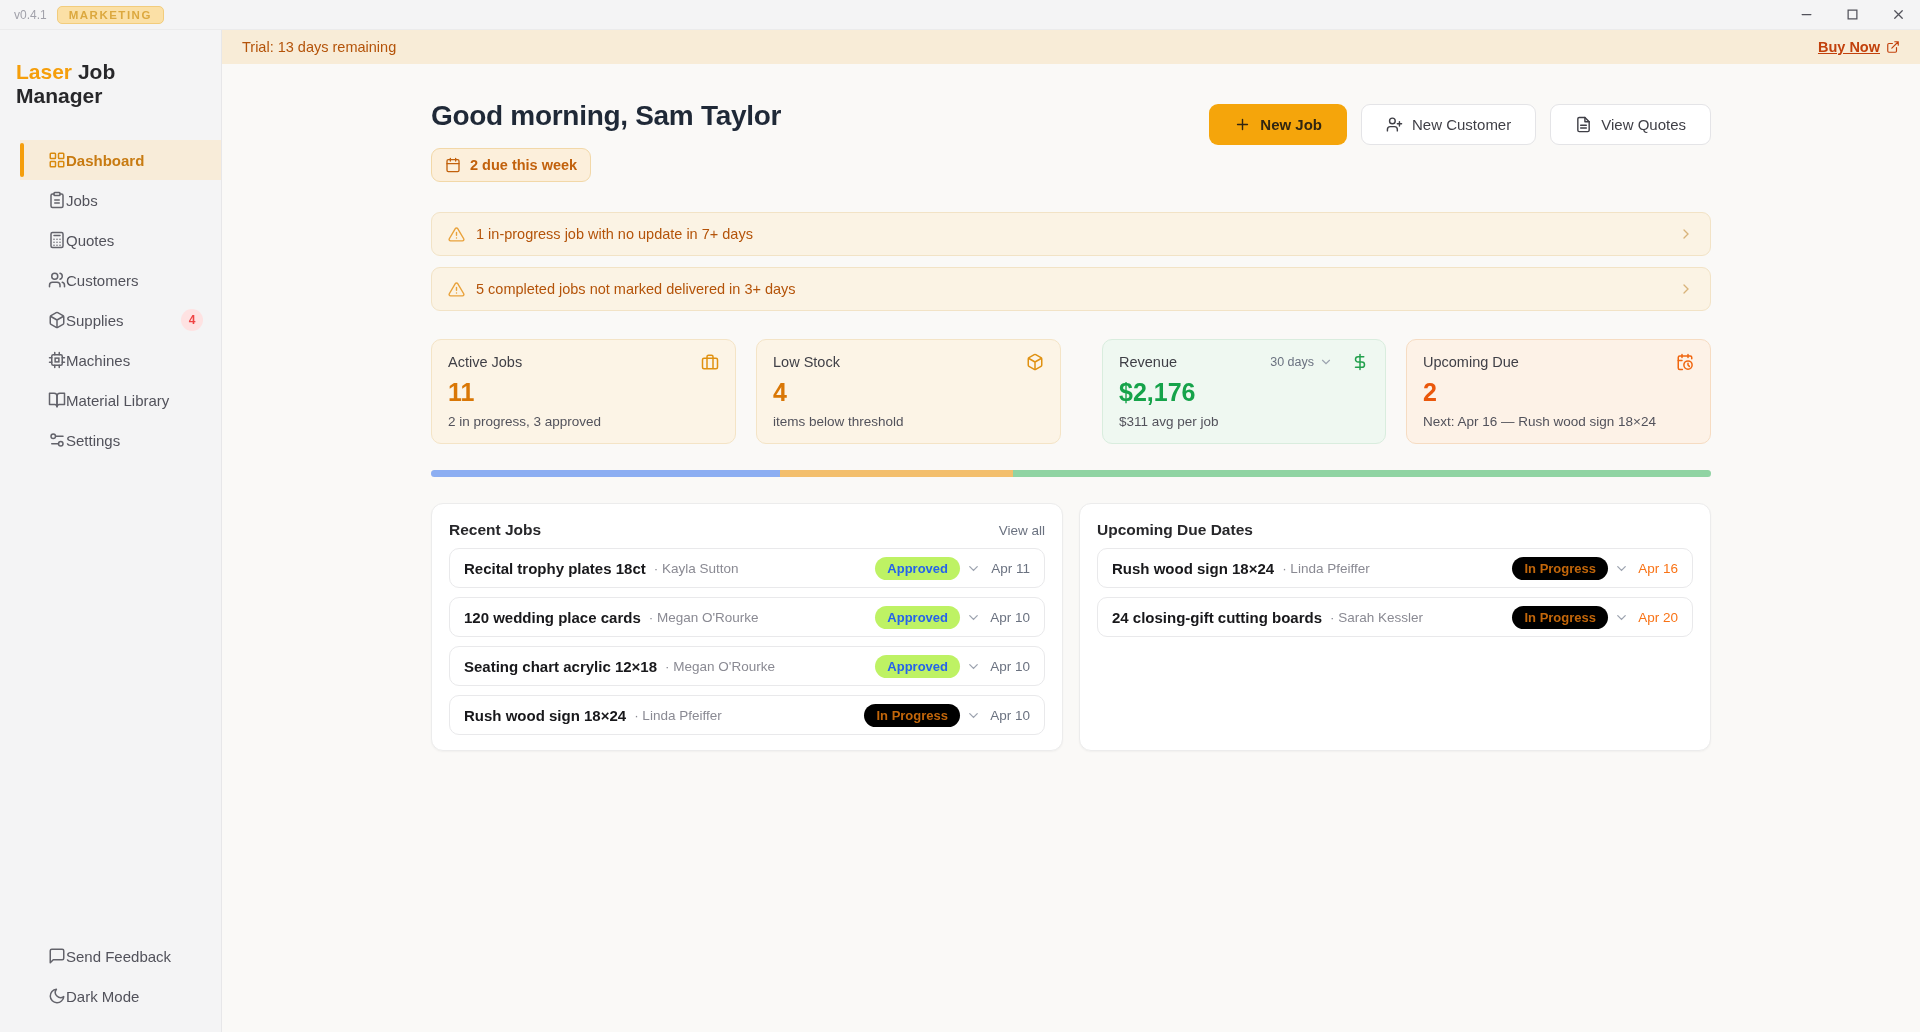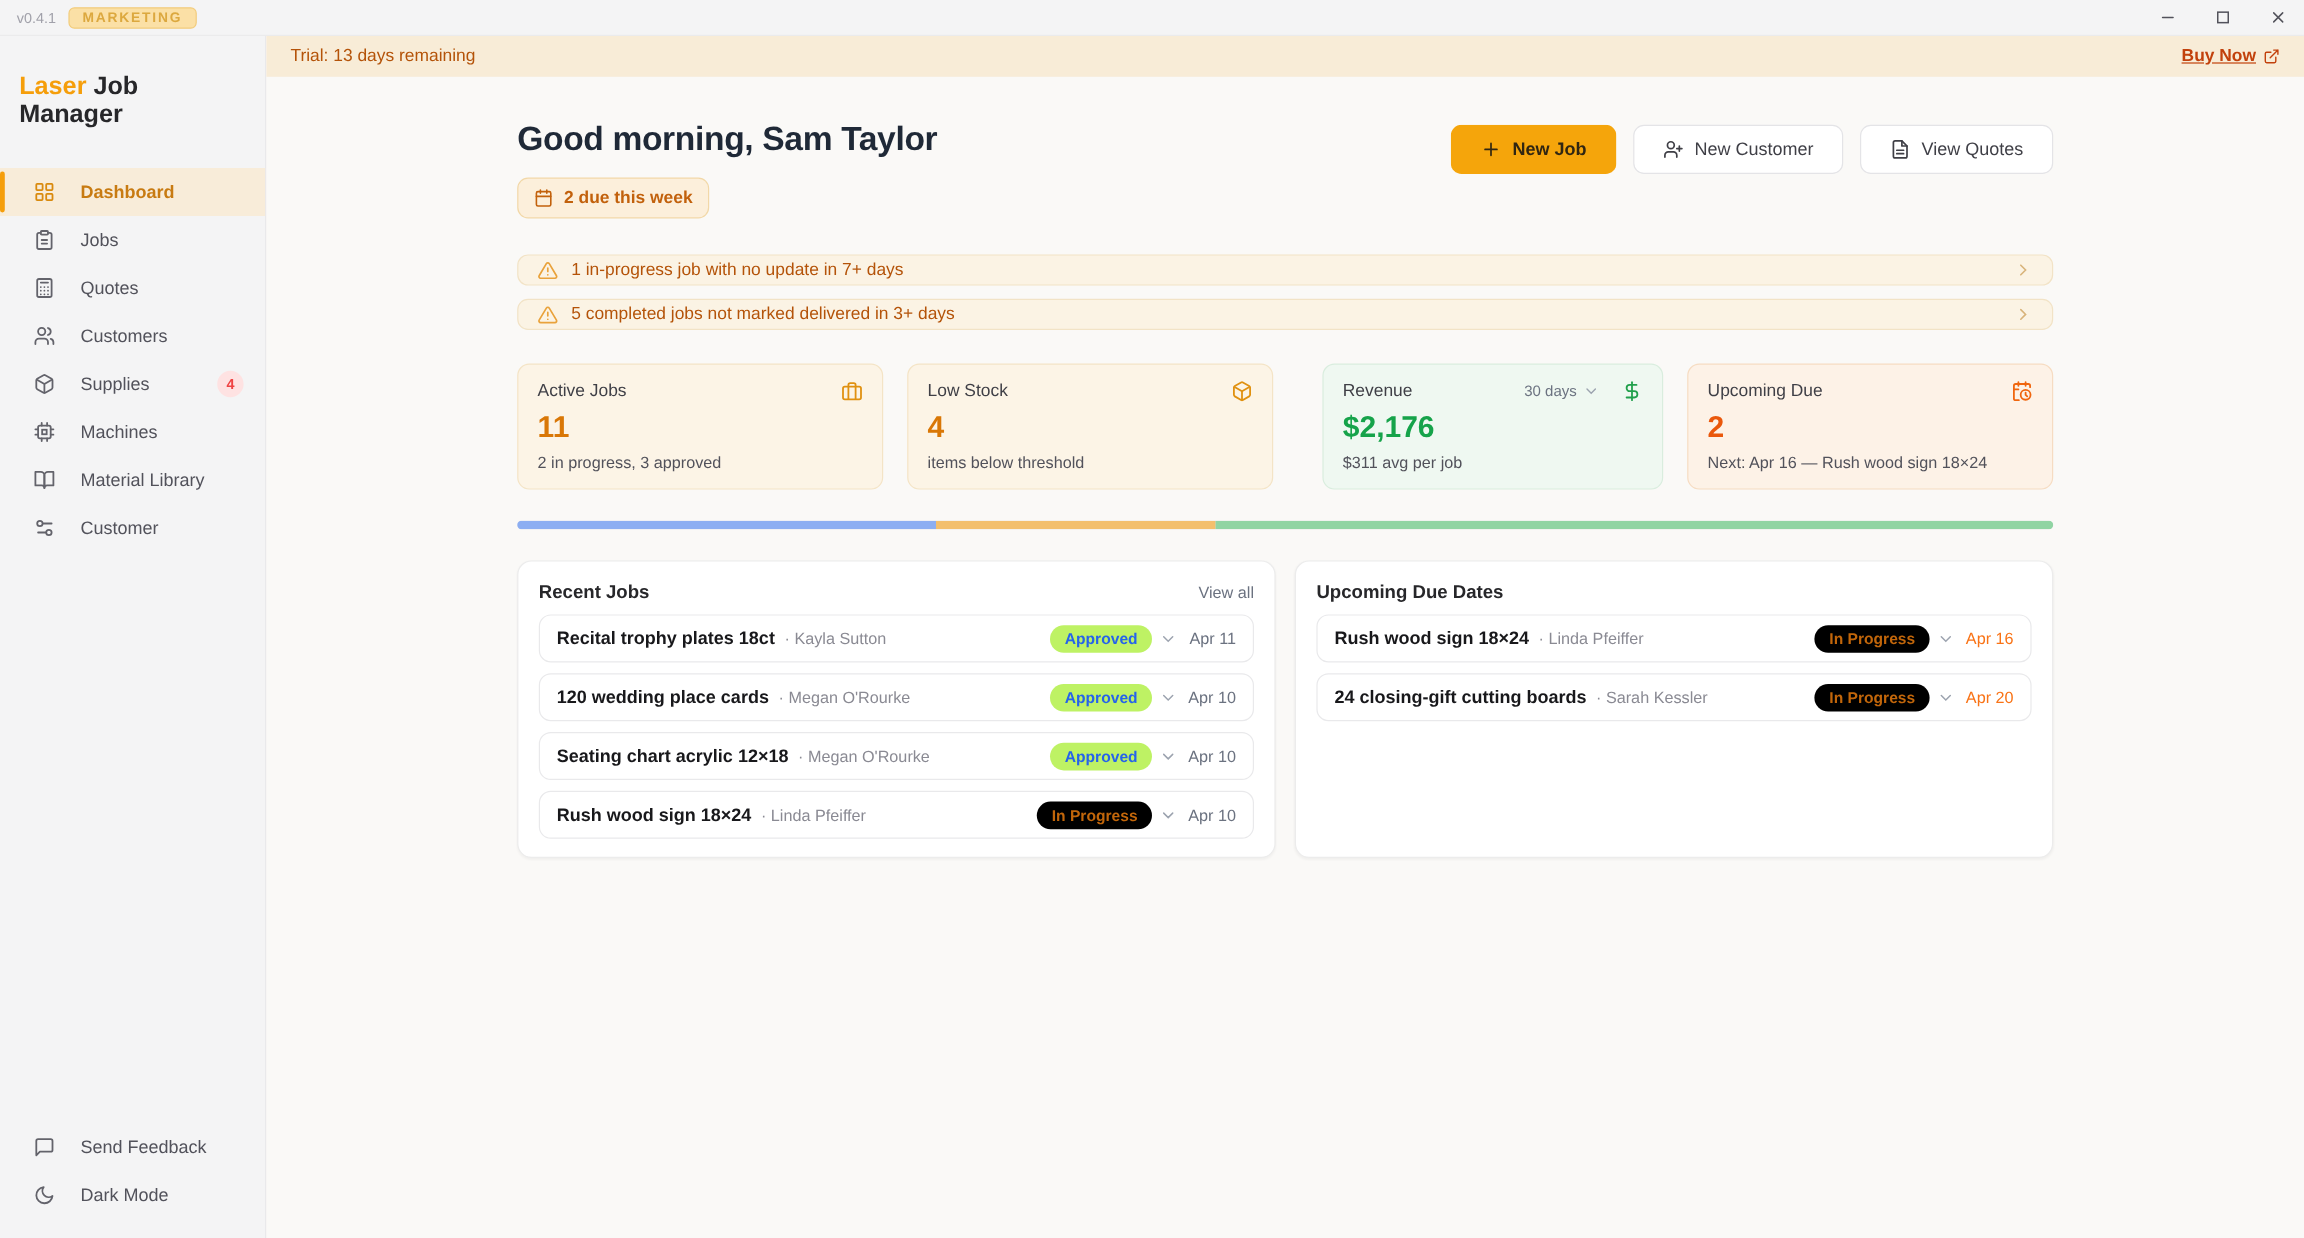--- a/index.html
+++ b/index.html
@@ -18,22 +18,22 @@
   .tb-controls svg { width:15px; height:15px; }
 
   .app { display:flex; height:1002px; }
 
   
   .sidebar { width:222px; background:#f4f4f5; border-right:1px solid #e7e7e9;
     display:flex; flex-direction:column; padding-top:30px; flex-shrink:0; }
   .brand { font-size:21px; font-weight:700; padding:0 18px 0 16px; color:#27272a; }
   .brand .accent { color:#f59e0b; }
   .nav { margin-top:32px; display:flex; flex-direction:column; }
-  .nav-item { height:40px; display:flex; align-items:center; gap:21px; padding:0 18px 0 28px;
-    color:#52525b; font-size:15px; cursor:pointer; position:relative; }
+  .nav-item { height:40px; display:flex; align-items:center; gap:0; padding:0 18px 0 28px;
+    color:#52525b; font-size:15px; cursor:pointer; position:relative;margin-left:20px; }
   .nav-item svg { width:18px; height:18px; flex-shrink:0; color:#63636b; }
   .nav-item.active { background:#f8ecd9; color:#c87b12; font-weight:600; }
   .nav-item.active svg { color:#d98a0e; }
   .nav-item.active::before { content:""; position:absolute; left:0; top:3px; bottom:3px;
     width:4px; border-radius:4px; background:#f59e0b; }
   .nav-badge { margin-left:auto; width:22px; height:22px; border-radius:50%;
     background:#fee2e2; color:#ef4444; font-size:12px; font-weight:700;
     display:flex; align-items:center; justify-content:center; }
   .side-footer { margin-top:auto; padding-bottom:16px; }
 
@@ -54,21 +54,21 @@
     color:#c2610c; font-size:14.5px; font-weight:600; cursor:pointer; }
   .due-badge svg { width:16px; height:16px; }
   .header-actions { margin-left:auto; display:flex; gap:14px; align-items:flex-start; padding-top:4px; }
   .btn { display:flex; align-items:center; gap:9px; border-radius:9px; font-size:15px;
     padding:11px 24px; cursor:pointer; border:1px solid transparent; font-weight:500; }
   .btn svg { width:17px; height:17px; }
   .btn-primary { background:#f5a50b; color:#302612; font-weight:600; }
   .btn-ghost { background:#ffffff; border-color:#e4e4e7; color:#3f3f46; }
 
   .alerts { margin-top:30px; display:flex; flex-direction:column; gap:11px; }
-  .alert { background:#fbf3e4; border:1px solid #f2e3c6; border-radius:9px; height:26px;
+  .alert { background:#fbf3e4; border:1px solid #f2e3c6; border-radius:9px; height:44px;
     display:flex; align-items:center; gap:11px; padding:0 16px; cursor:pointer; }
   .alert-text { color:#b45309; font-size:14.5px; }
   .alert svg.warn { width:17px; height:17px; color:#e9a23b; flex-shrink:0; }
   .alert svg.chev { width:16px; height:16px; color:#d8b37a; margin-left:auto; }
 
   .stats { margin-top:28px; display:grid; grid-template-columns:repeat(4,1fr); gap:20px; }
   .card { border-radius:10px; padding:13px 16px 14px; }
   .card-amber { background:#fcf4e6; border:1px solid #f4e4c6; }
   .card-green { background:#eff8f1; border:1px solid #d9edde;margin-left:21px; }
   .card-peach { background:#fdf2e7; border:1px solid #f6dcc2; }
@@ -192,21 +192,21 @@
             <path d="M22 3h-6a4 4 0 0 0-4 4v14a3 3 0 0 1 3-3h7z"></path>
           </svg>
         <span>Material Library</span>
       </div>
       <div class="nav-item">
         <svg viewBox="0 0 24 24" fill="none" stroke="currentColor" stroke-width="2" stroke-linecap="round">
             <path d="M20 7h-9M14 17H5"></path>
             <circle cx="17" cy="17" r="3"></circle>
             <circle cx="7" cy="7" r="3"></circle>
           </svg>
-        <span>Customer</span>
+        <span>Settings</span>
       </div>
     </div>
     <div class="side-footer">
       <div class="nav-item">
         <svg viewBox="0 0 24 24" fill="none" stroke="currentColor" stroke-width="2" stroke-linejoin="round">
             <path d="M21 15a2 2 0 0 1-2 2H7l-4 4V5a2 2 0 0 1 2-2h14a2 2 0 0 1 2 2z"></path>
           </svg>
         <span>Send Feedback</span>
       </div>
       <div class="nav-item">

